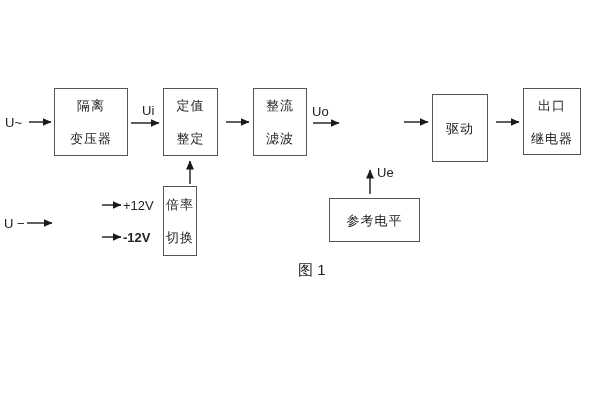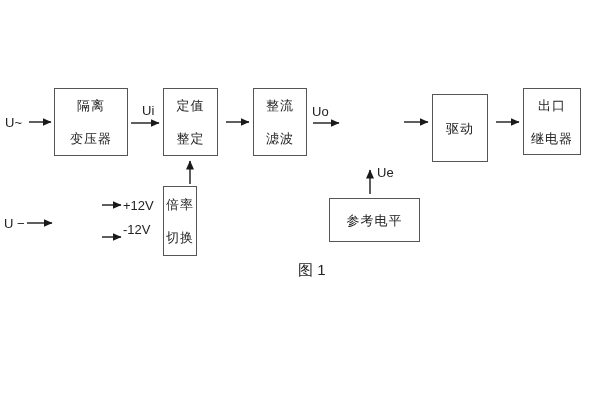--- a/index.html
+++ b/index.html
@@ -116,17 +116,17 @@
   <div class="block" style="left:329px;top:198px;width:91px;height:44px;">
     <span>参考电平</span>
   </div>
 
   <span class="label" style="left:5px;top:116px;">U~</span>
   <span class="label" style="left:134px;top:104px;margin-left:8px;">Ui</span>
   <span class="label" style="left:312px;top:105px;">Uo</span>
   <span class="label" style="left:377px;top:158px;margin-top:8px;">Ue</span>
   <span class="label" style="left:4px;top:217px;">U −</span>
   <span class="label" style="left:123px;top:199px;">+12V</span>
-  <span class="label" style="left:123px;top:223px;">-12V</span>
+  <span class="label" style="left:123px;top:231px;font-weight:bold;">-12V</span>
 
   <span class="caption" style="left:298px;top:262px;">图 1</span>
 
 </div>
 
 </body></html>

